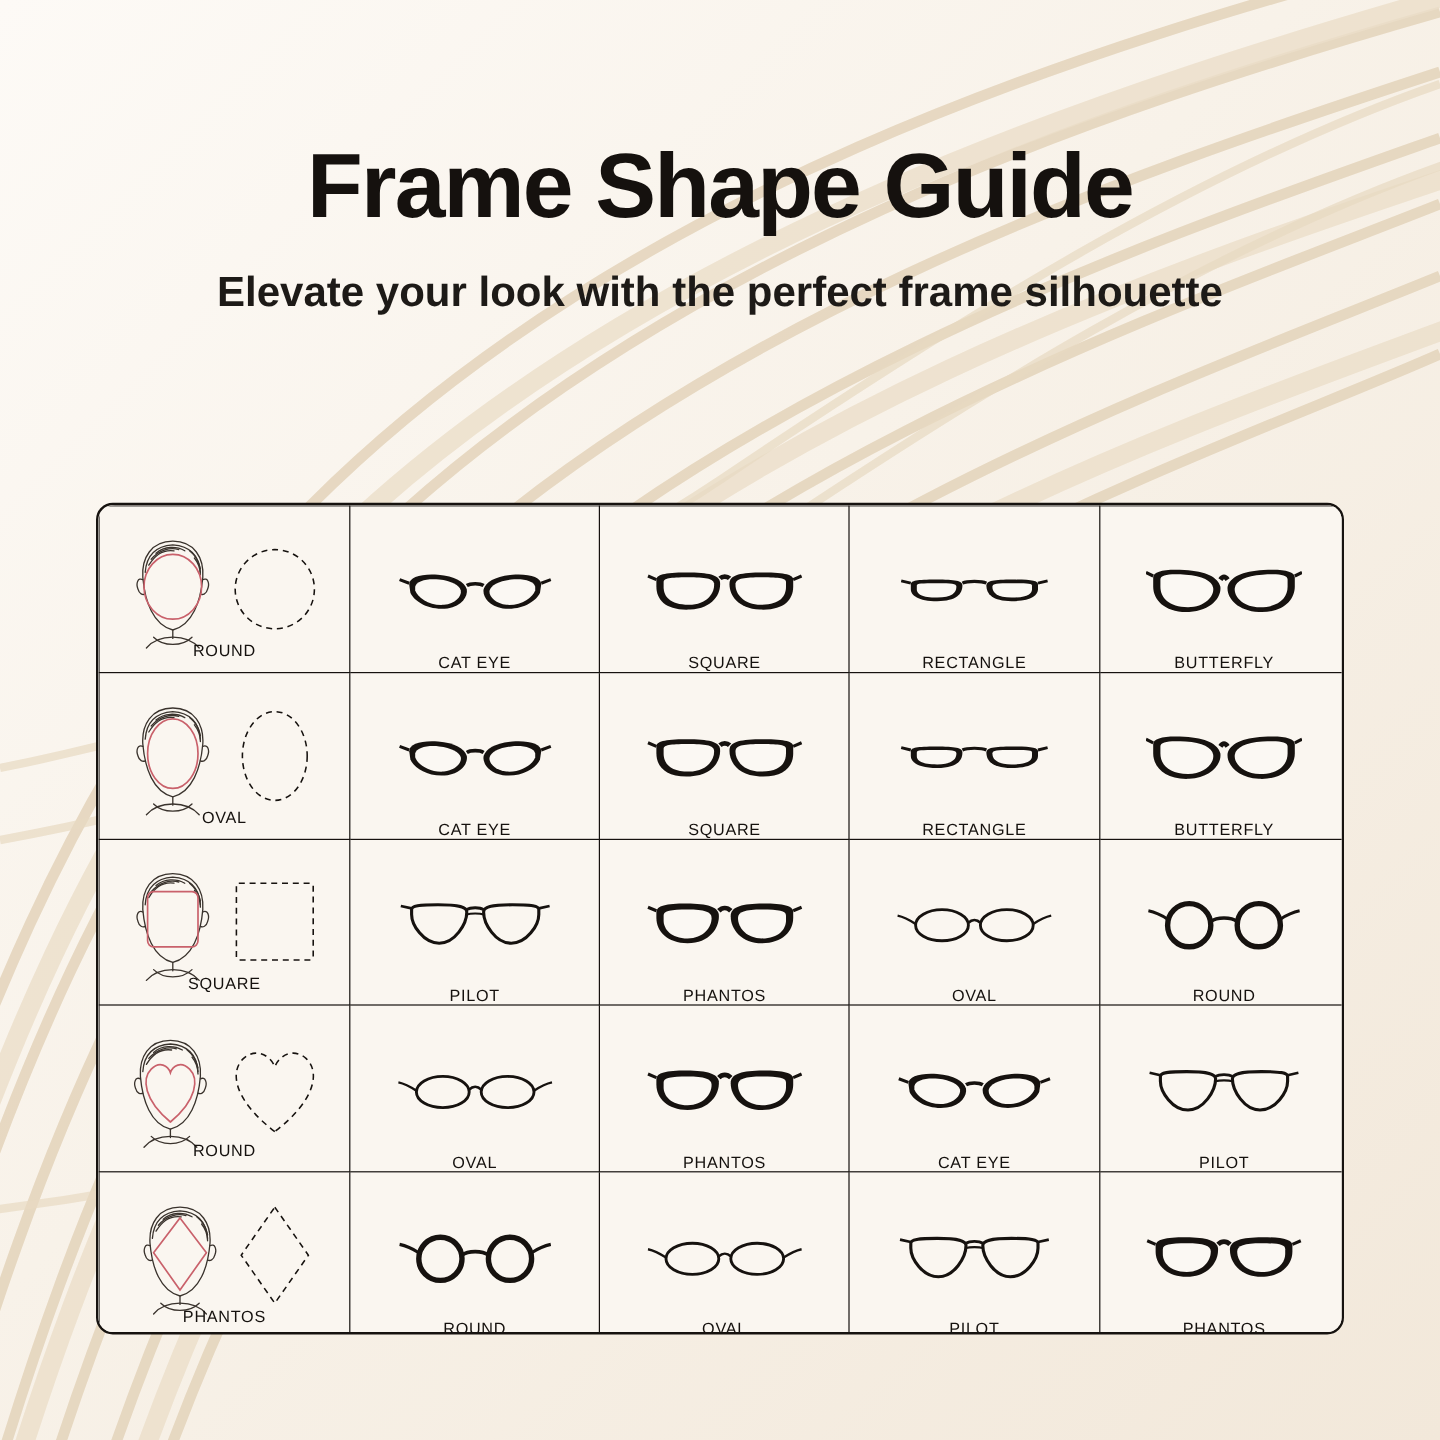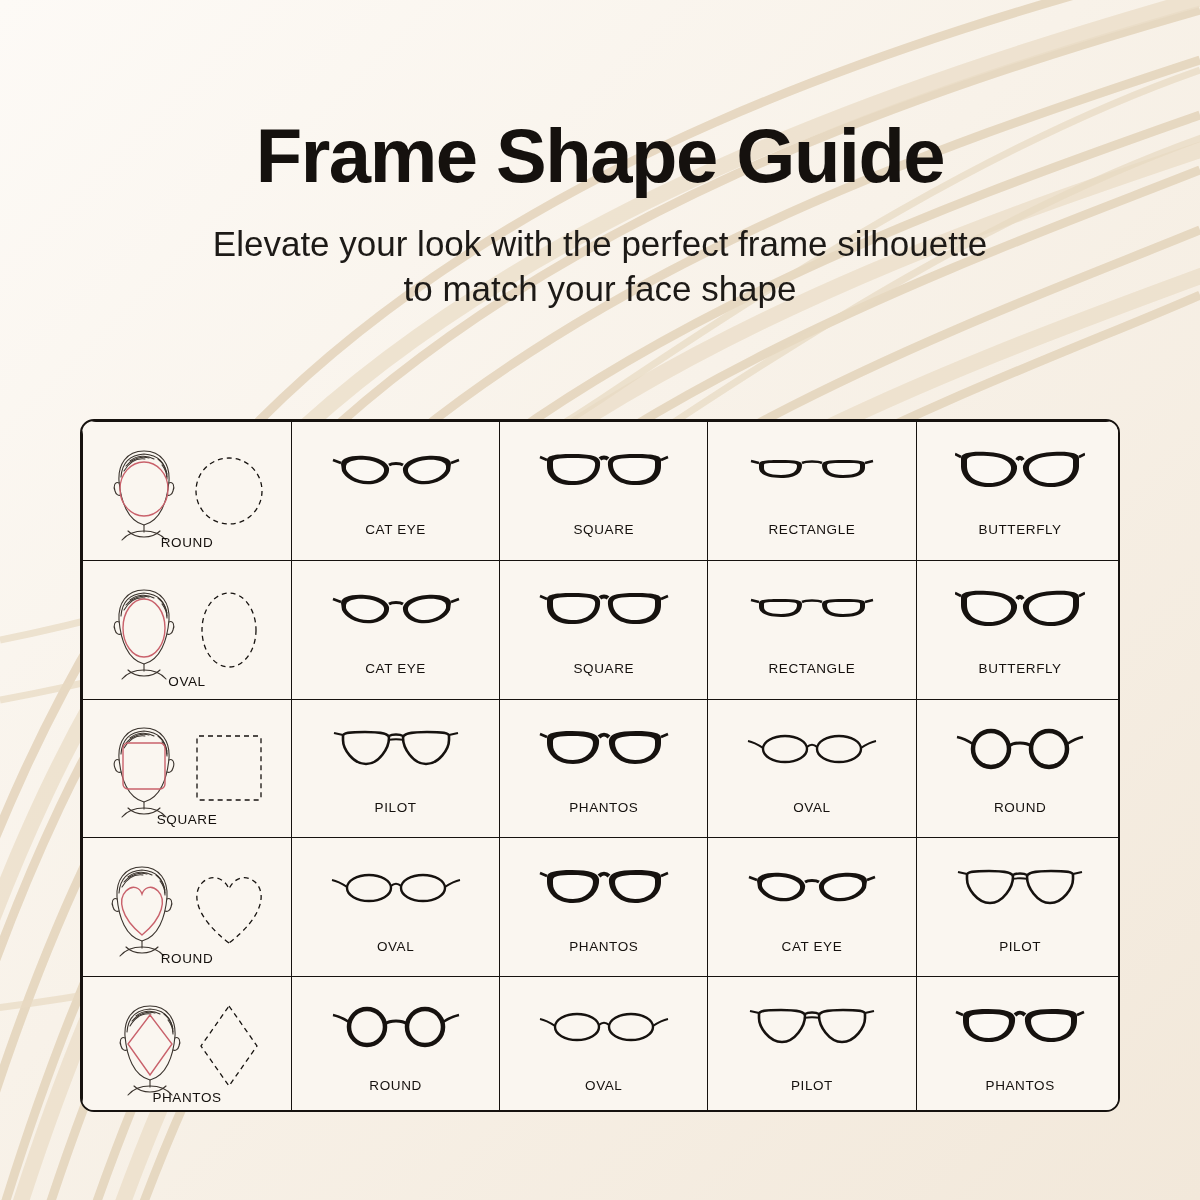--- a/index.html
+++ b/index.html
@@ -36,21 +36,21 @@
     font-weight: 700;
     letter-spacing: -1.5px;
     color: #15110e;
     margin: 0;
     line-height: 1.0;
   }
   .subtitle {
     margin: 28px auto 0 auto;
     width: 1020px;
     font-size: 35px;
-    font-weight: 400;
+    font-weight: 700;
     line-height: 1.28;
     color: #1d1a17;
   }
   .table-wrap {
     position: absolute;
     left: 80px;
     top: 419px;
     width: 1040px;
     height: 693px;
   }
@@ -69,21 +69,21 @@
     padding: 0;
     vertical-align: middle;
     text-align: center;
   }
   table.grid tr td:first-child { width: 208px; }
   table.grid td { width: 208px; height: 138.6px; }
   .cell-inner {
     display: flex;
     flex-direction: column;
     align-items: center;
-    justify-content: center;
+    justify-content: flex-end;
     height: 100%;
     gap: 18px;
   }
   .face-cell-inner {
     display: flex;
     flex-direction: row;
     align-items: center;
     justify-content: center;
     height: 100%;
     gap: 2px;
@@ -155,21 +155,20 @@
     <path d="M-20,1010 C190,985 400,930 580,850"></path>
   </g>
 </svg>
 
 <div class="content">
 
   <div class="header">
     <h1 class="title">Frame Shape Guide</h1>
     <div class="subtitle">
       <div>Elevate your look with the perfect frame silhouette</div>
-      <div>to match your face shape</div>
     </div>
   </div>
 
   <div class="table-wrap">
     <div class="table-clip">
       <table class="grid">
         <tbody id="grid-body">
             <tr>
               <td>
                 <div class="face-cell-inner">

